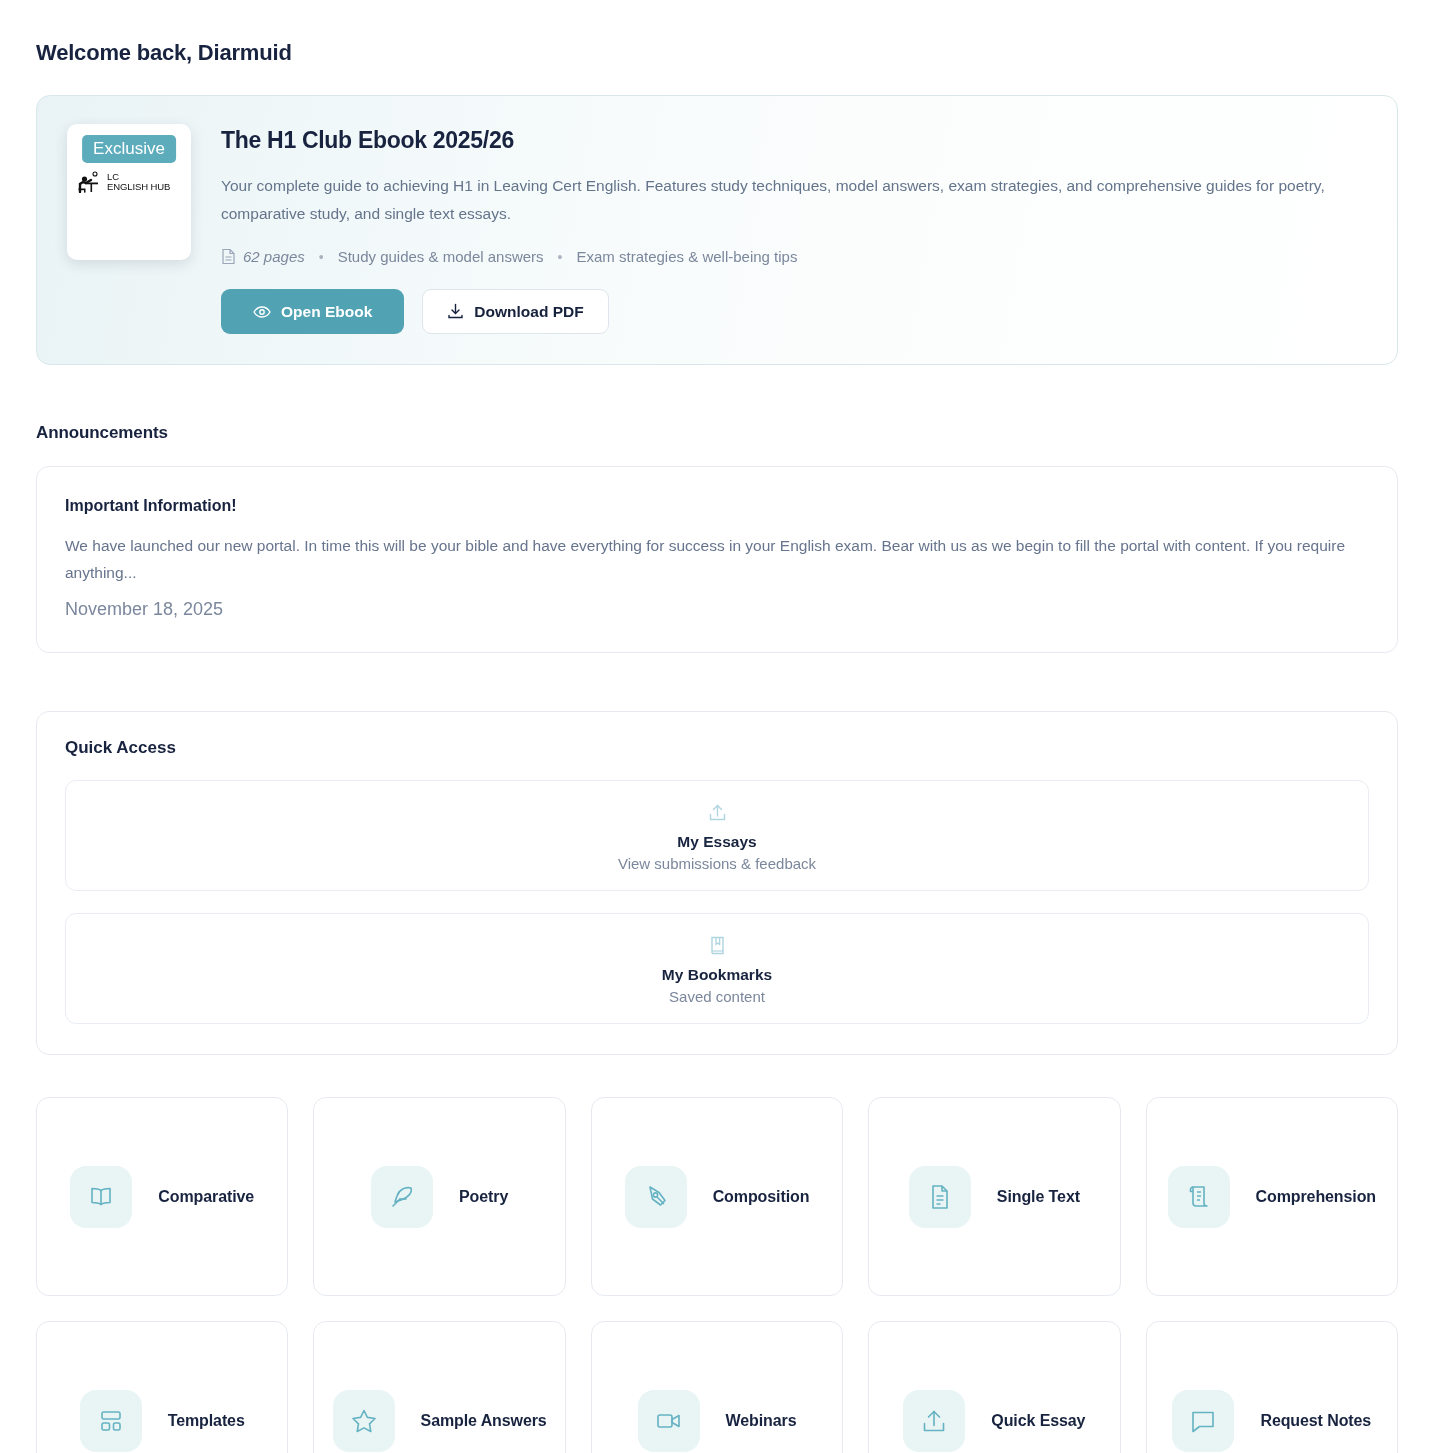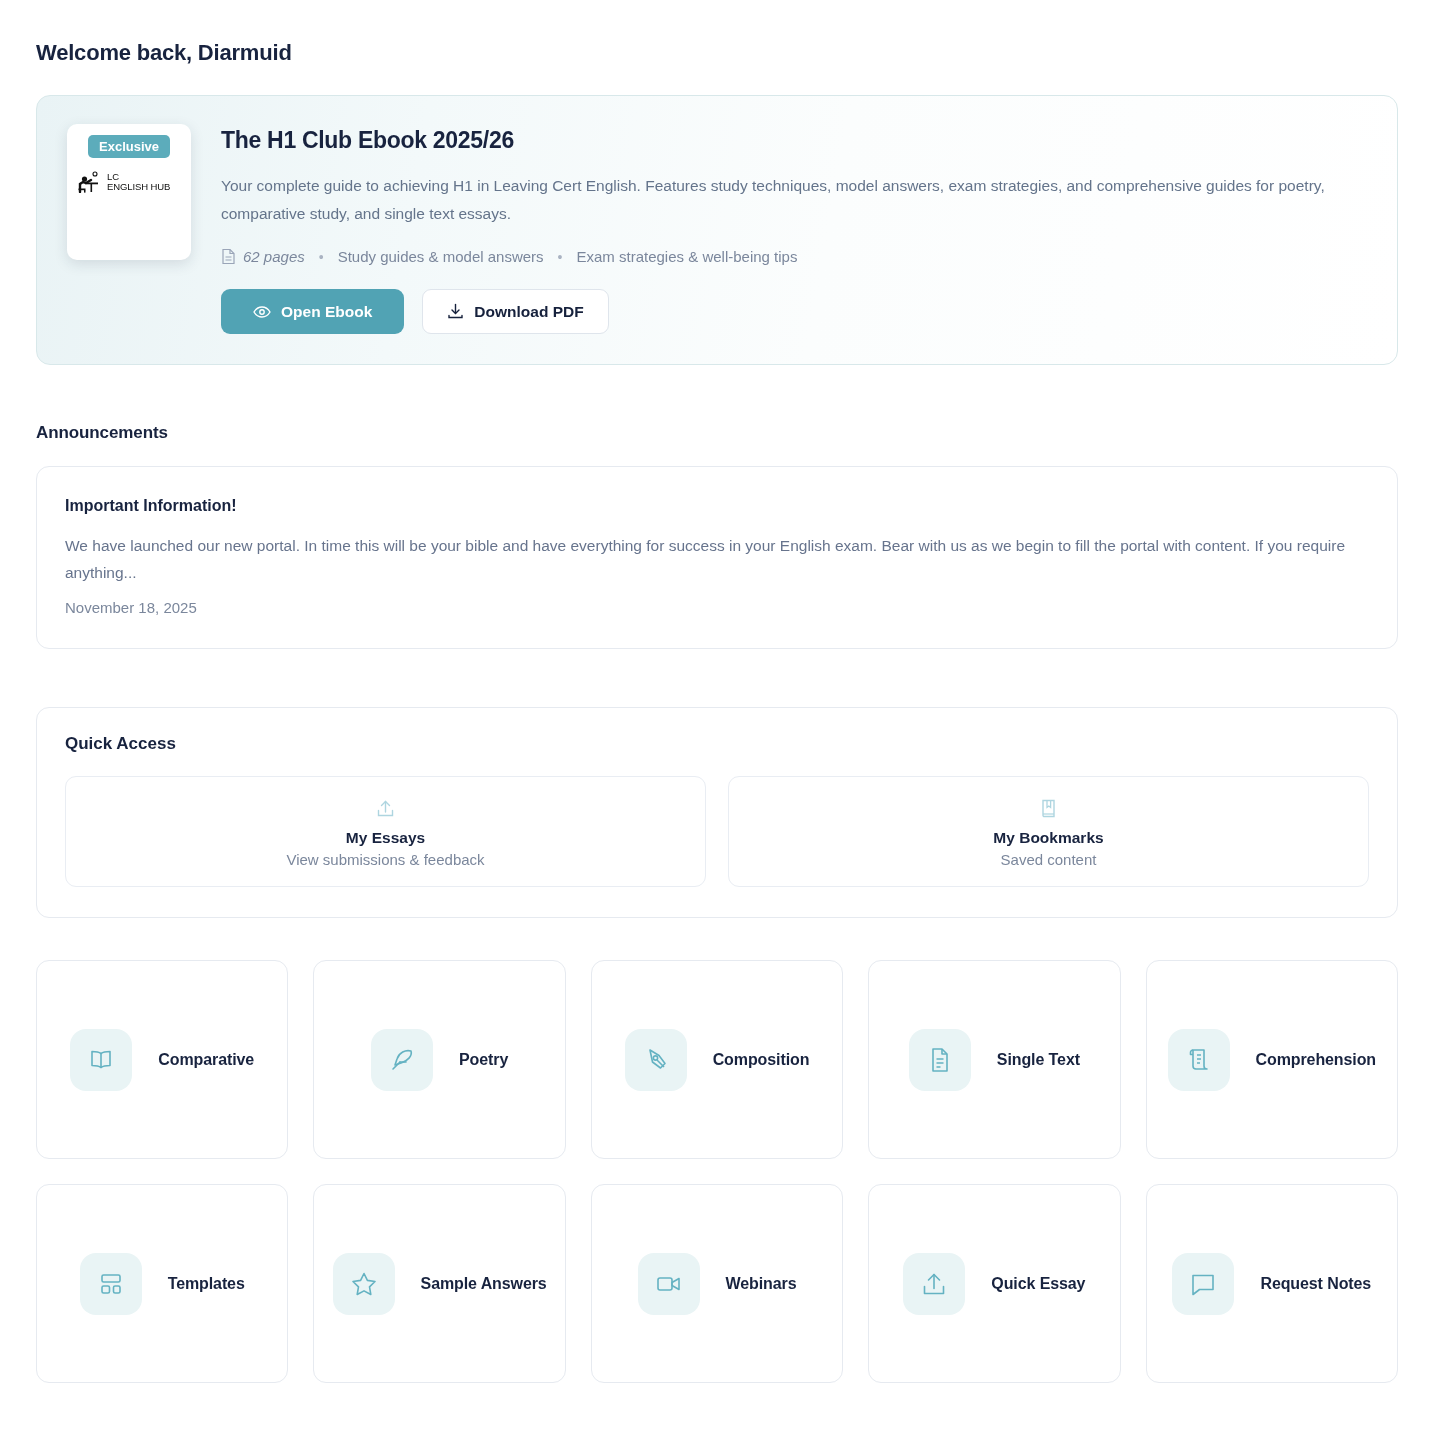--- a/index.html
+++ b/index.html
@@ -50,22 +50,22 @@
     position: relative;
     overflow: hidden;
   }
   .cover-badge {
     position: absolute;
     top: 11px;
     left: 50%;
     transform: translateX(-50%);
     background: #5cacbb;
     color: #ffffff;
-    font-size: 13px;
-    font-weight: bold;
+    font-size: 17px;
+    font-weight: normal;
     padding: 4px 11px;
     border-radius: 5px;
     white-space: nowrap;
   }
   .cover-logo {
     position: absolute;
     top: 47px;
     left: 9px;
     display: flex;
     align-items: center;
@@ -169,39 +169,39 @@
     color: #18233f;
     margin-bottom: 17px;
   }
   .announce-body {
     font-size: 15.5px;
     line-height: 27px;
     color: #67748d;
     margin-bottom: 13px;
     max-width: 1320px;
   }
-  .announce-date { font-size: 15px; color: #7b879c; }
+  .announce-date { font-size: 18px; color: #7b879c; }
 
   
   .qa-card {
     border: 1px solid #e6eaf0;
     border-radius: 13px;
     background: #ffffff;
     padding: 26px 28px 30px 28px;
     margin-top: 58px;
   }
   .qa-title {
     font-size: 17px;
     font-weight: bold;
     color: #18233f;
     margin-bottom: 22px;
   }
   .qa-grid {
     display: grid;
-    grid-template-columns: repeat(2, 1fr);
+    grid-template-columns: repeat(1, 1fr);
     gap: 22px;
   }
   .qa-tile {
     border: 1px solid #e9edf3;
     border-radius: 11px;
     background: #ffffff;
     padding: 20px 10px 18px 10px;
     text-align: center;
     cursor: pointer;
   }

